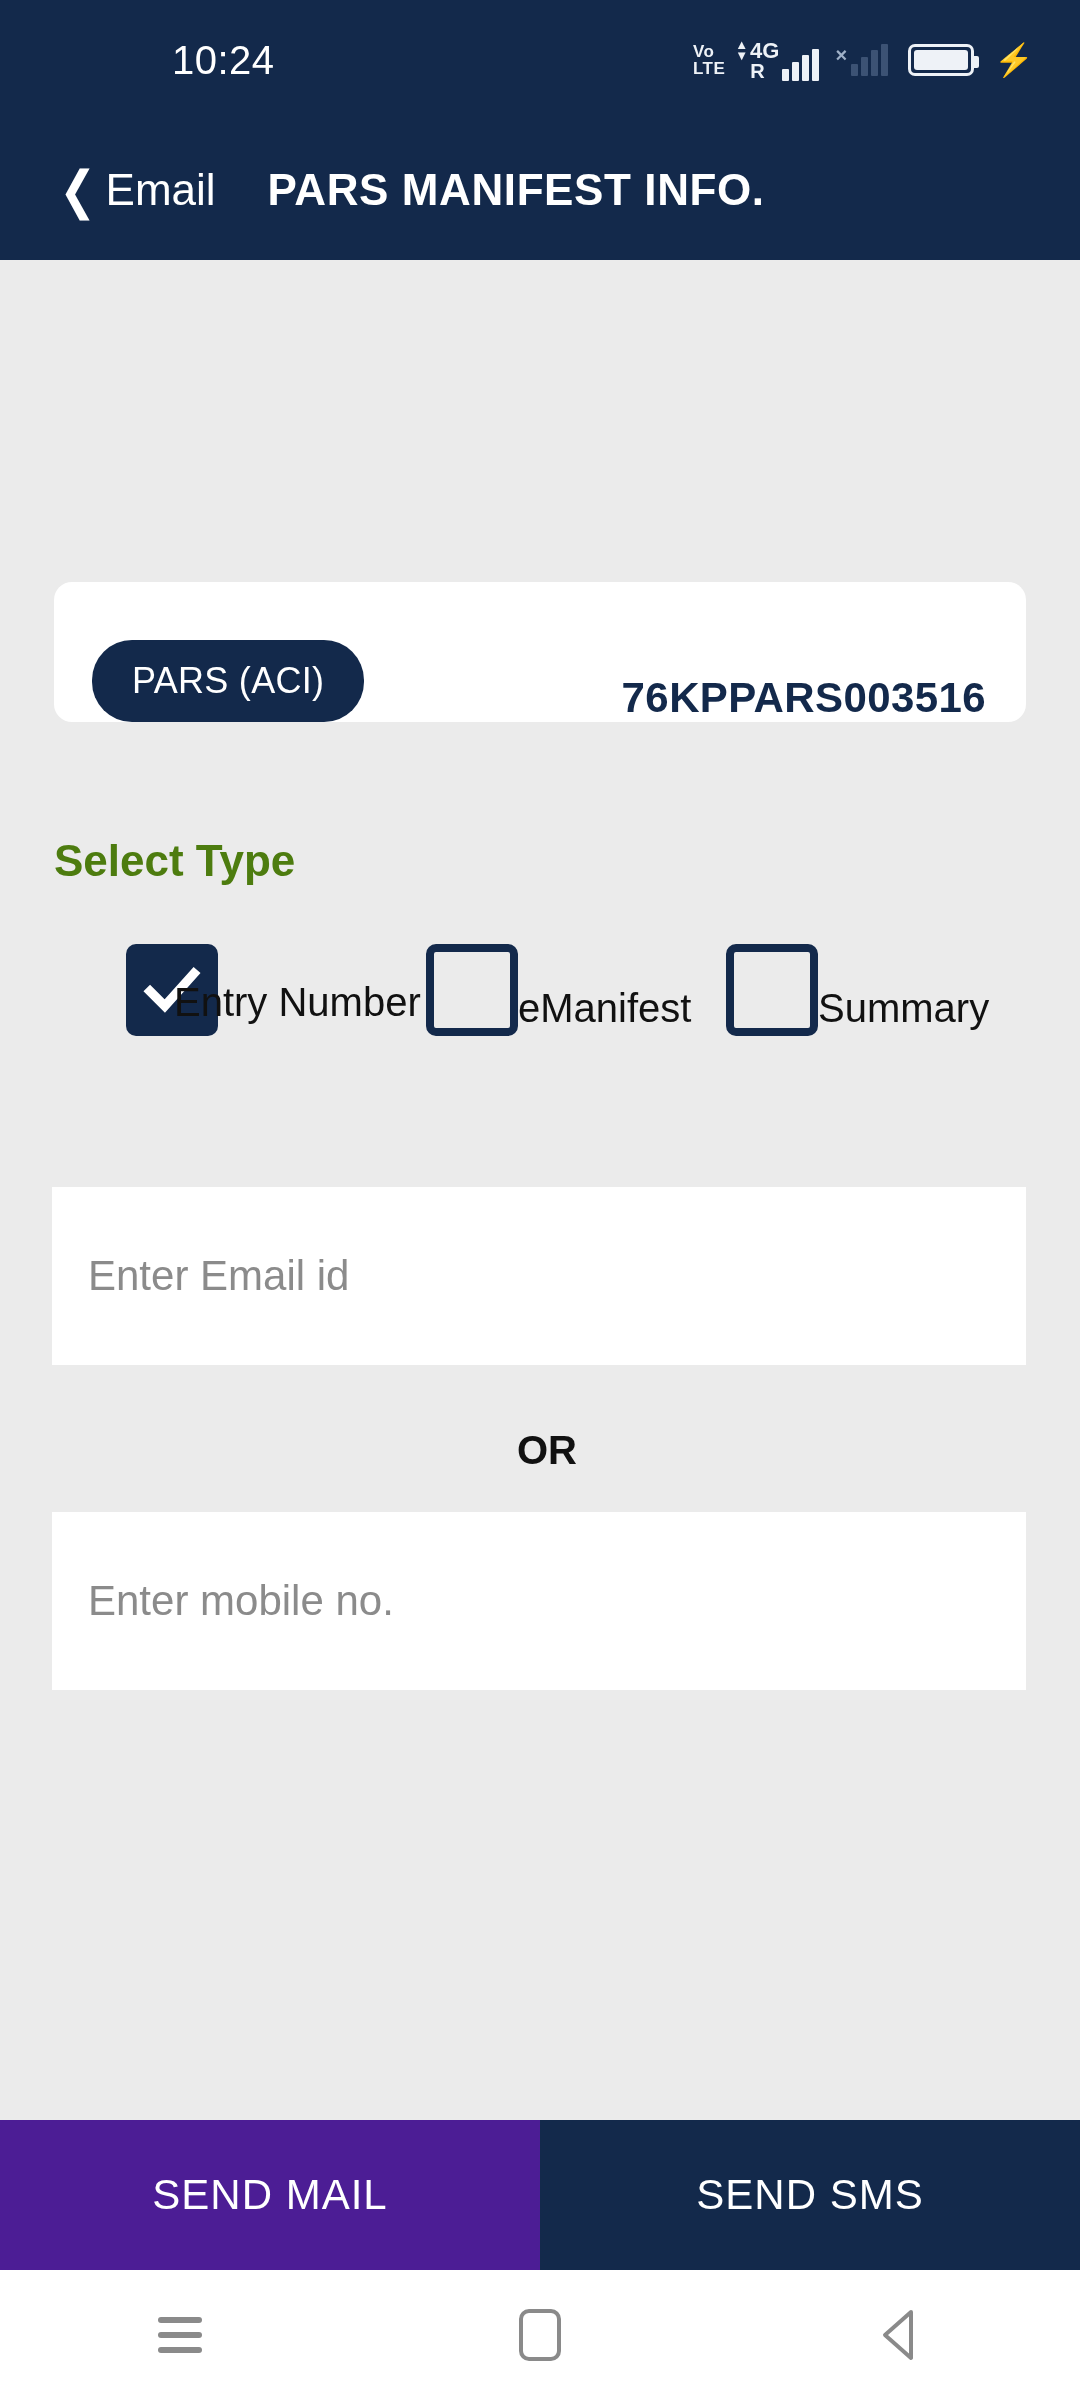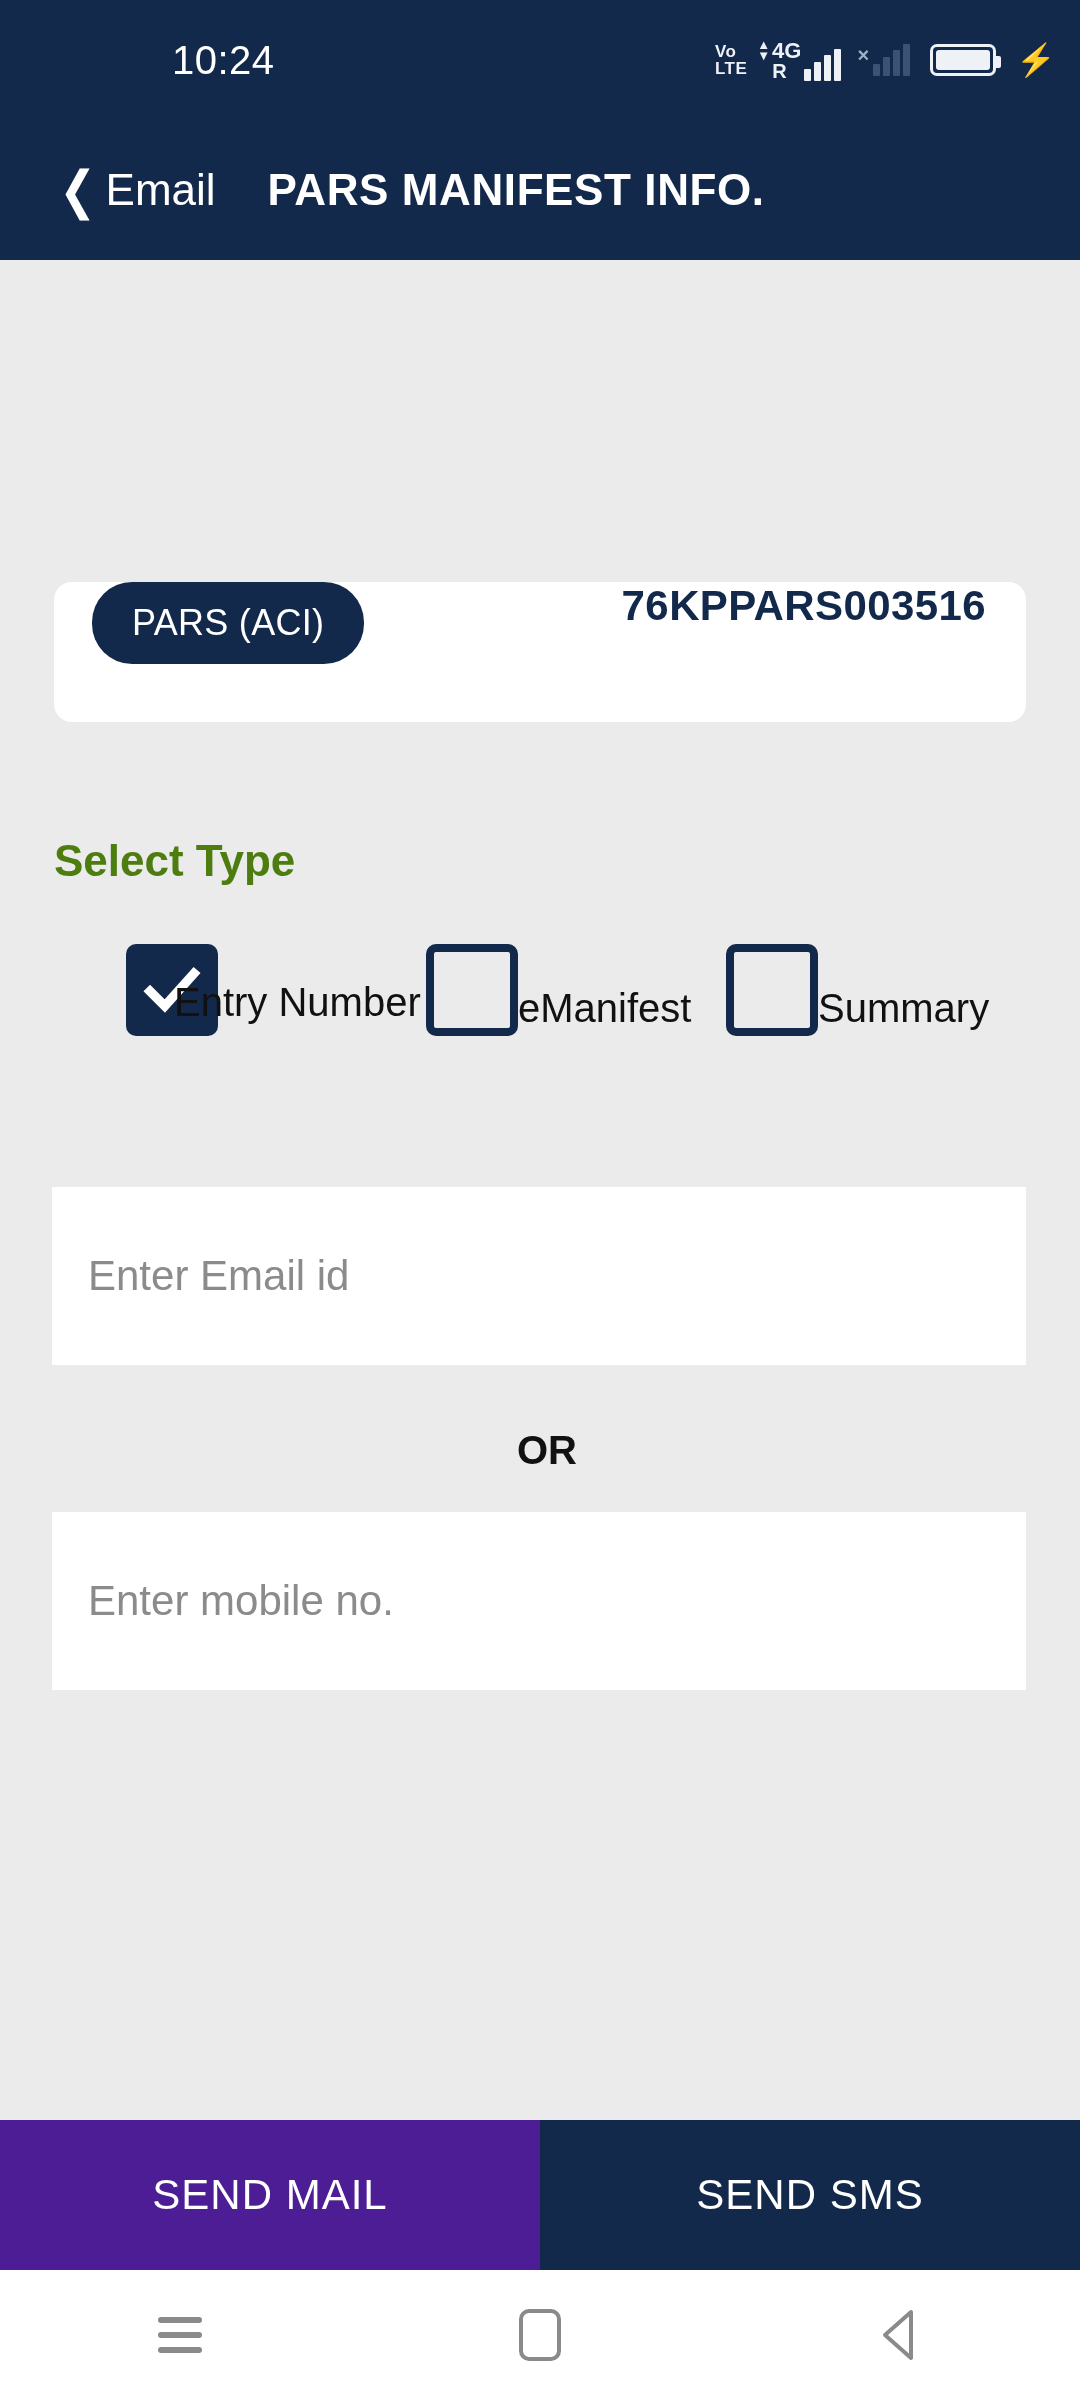--- a/index.html
+++ b/index.html
@@ -8,21 +8,21 @@
     background:#ebebeb;
     font-family:"Liberation Sans", sans-serif;
     overflow:hidden;
   }
   .screen { position:relative; width:1080px; height:2400px; background:#ebebeb; display:flex; flex-direction:column; }
 
   
   .statusbar {
     height:120px; background:#13294b;
     display:flex; align-items:center; justify-content:space-between;
-    padding:0 24px 0 0; flex:0 0 auto; position:relative;
+    padding:0 46px 0 0; flex:0 0 auto; position:relative;
   }
   .status-time {
     color:#ffffff; font-size:40px; font-weight:400;
     letter-spacing:0.5px; margin-left:172px;
   }
   .status-icons { display:flex; align-items:center; gap:10px; }
   .volte { display:flex; flex-direction:column; line-height:1; color:#eef2f7; font-size:17px; font-weight:700; letter-spacing:.5px; }
   .volte span { display:block; }
   .net-group { display:flex; align-items:flex-end; gap:3px; }
   .net-left { display:flex; flex-direction:column; align-items:center; line-height:1; color:#eef2f7; }
@@ -52,21 +52,21 @@
   .appbar-title {
     color:#fff; font-size:44px; font-weight:700; letter-spacing:.6px; margin-left:52px;
   }
 
   
   .content { flex:1 1 auto; position:relative; background:#ebebeb; }
 
   .pars-card {
     position:absolute; left:54px; top:322px; width:972px; height:140px;
     background:#ffffff; border-radius:18px;
-    display:flex; align-items:flex-start; justify-content:space-between;
+    display:flex; align-items:flex-end; justify-content:space-between;
     padding:0 40px 0 38px;
   }
   .pars-badge {
     background:#13294b; color:#ffffff; border-radius:40px;
     padding:0 40px; height:82px; display:flex; align-items:center;
     font-size:36px; font-weight:400; letter-spacing:.3px;
   }
   .pars-number { color:#13294b; font-size:42px; font-weight:700; letter-spacing:.4px; }
 
   .section-title {

